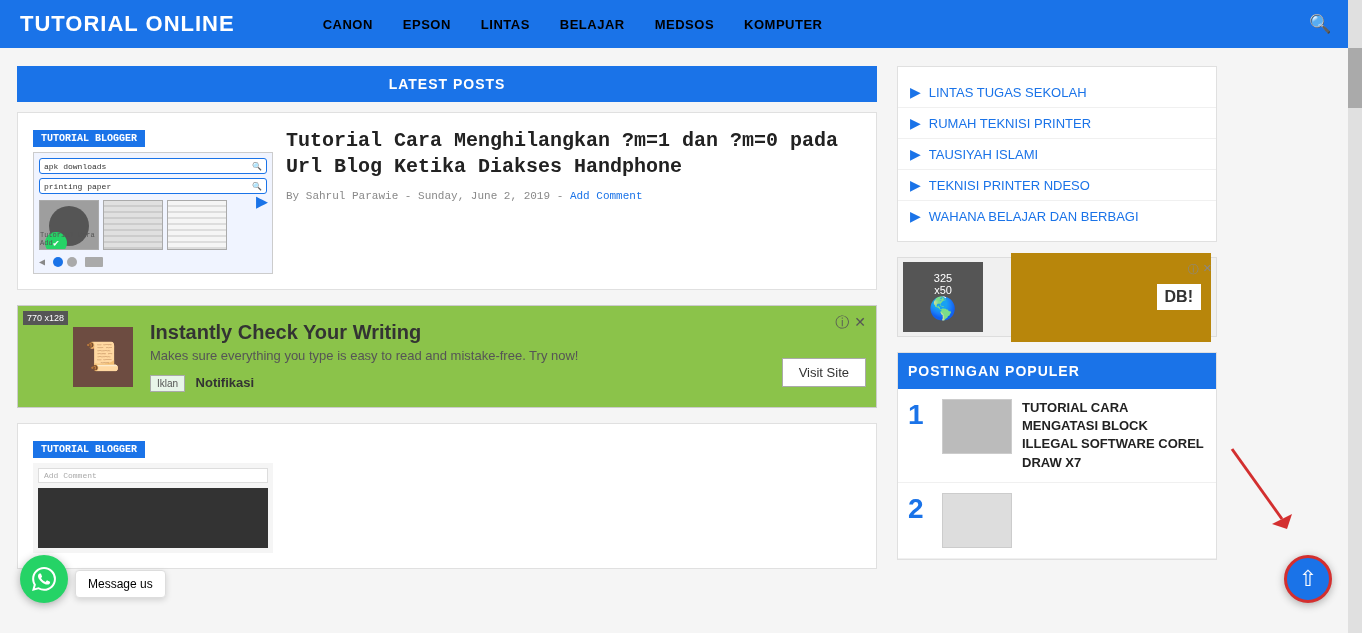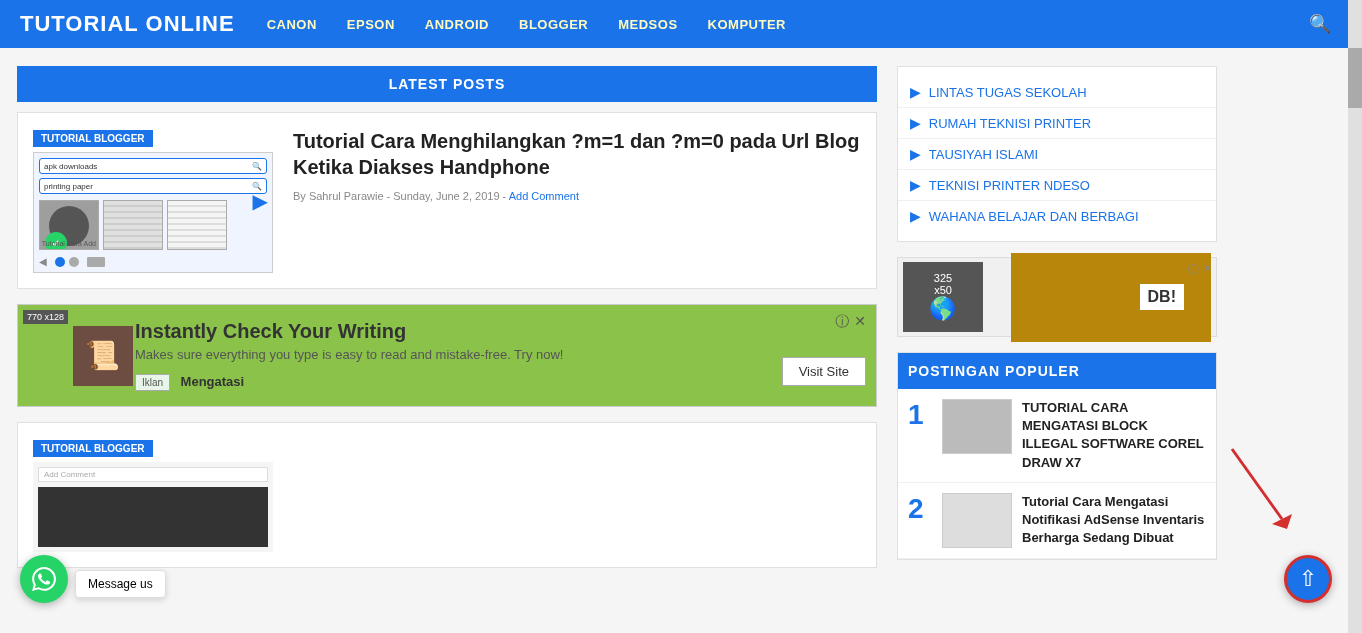--- a/index.html
+++ b/index.html
@@ -11,30 +11,30 @@
       height: 48px;
       display: flex;
       align-items: center;
       padding: 0 20px;
       position: relative;
     }
     .header-title {
       color: white;
       font-size: 22px;
       font-weight: bold;
-      margin-right: 32px;
+      margin-right: 88px;
       letter-spacing: 1px;
     }
     .nav-links {
       display: flex;
       gap: 30px;
       flex: 1;
     }
     .nav-link {
-      color: #fef9c3;
+      color: #000000;
       text-decoration: none;
       font-size: 13px;
       font-weight: 600;
       letter-spacing: 0.5px;
       cursor: pointer;
     }
     .search-icon-header {
       color: white;
       font-size: 18px;
       cursor: pointer;
@@ -88,21 +88,22 @@
       margin-bottom: 10px;
     }
 
     
     .post-card {
       background: white;
       border: 1px solid #e0e0e0;
       margin-bottom: 15px;
       display: flex;
       padding: 15px;
-      gap: 20px;
+      gap: 13px;
+      font-family: Liberation Mono, monospace;
     }
     .tutorial-badge {
       background: #1a73e8;
       color: white;
       font-size: 10px;
       font-weight: bold;
       padding: 3px 8px;
       display: inline-block;
       margin-bottom: 5px;
     }
@@ -227,21 +228,21 @@
     }
 
     
     .ad-banner {
       background: #8bc34a;
       border: 1px solid #ccc;
       margin-bottom: 15px;
       padding: 15px;
       display: flex;
       align-items: center;
-      gap: 2px;
+      gap: 17px;
       position: relative;
     }
     .ad-size-label {
       background: #555;
       color: white;
       font-size: 9px;
       padding: 2px 4px;
       position: absolute;
       top: 5px;
       left: 5px;
@@ -384,21 +385,21 @@
       justify-content: center;
       font-size: 10px;
     }
     .sidebar-ad-right {
       background: #b8860b;
       width: 200px;
       height: 89px;
       display: flex;
       align-items: center;
       justify-content: flex-end;
-      padding-right: 27px;
+      padding-right: 10px;
     }
     .db-badge {
       background: white;
       color: #333;
       font-weight: bold;
       font-size: 16px;
       padding: 4px 8px;
     }
     .sidebar-ad-icons {
       position: absolute;
@@ -518,22 +519,22 @@
     }
   </style>
 </head>
 <body>
 
 <header class="header">
   <div class="header-title">TUTORIAL ONLINE</div>
   <nav class="nav-links">
     <a class="nav-link">CANON</a>
     <a class="nav-link">EPSON</a>
-    <a class="nav-link">ANDROID</a>
-    <a class="nav-link">BLOGGER</a>
+    <a class="nav-link">LINTAS</a>
+    <a class="nav-link">BELAJAR</a>
     <a class="nav-link">MEDSOS</a>
     <a class="nav-link">KOMPUTER</a>
   </nav>
   <span class="search-icon-header">🔍</span>
 </header>
 
 <div class="scrollbar">
   <div class="scrollbar-thumb"></div>
 </div>
 
@@ -596,21 +597,21 @@
       <div class="ad-icon-area">
         <span style="font-size:28px;">📜</span>
       </div>
       <div class="ad-text-area">
         <div class="ad-title">Instantly Check Your Writing</div>
         <div class="ad-subtitle">Makes sure everything you type is easy to read and mistake-free. Try now!</div>
         <div style="margin-top:6px;">
           <span class="ad-badge">
             <span>Iklan</span>
           </span>
-          <span class="ad-brand" style="margin-left:6px;font-size:13px;">Mengatasi</span>
+          <span class="ad-brand" style="margin-left:6px;font-size:13px;">Notifikasi</span>
         </div>
       </div>
       <div class="ad-actions">
         <div class="ad-close-icons">
           <span class="ad-info-icon">ⓘ</span>
           <span class="ad-close-icon">✕</span>
         </div>
         <button class="visit-site-btn">Visit Site</button>
       </div>
     </div>
@@ -670,23 +671,20 @@
     <div class="popular-card">
       <div class="popular-header">POSTINGAN POPULER</div>
       <div class="popular-item">
         <span class="popular-number">1</span>
         <div class="popular-thumb" style="background:#bbb;"></div>
         <div class="popular-title">TUTORIAL CARA MENGATASI BLOCK ILLEGAL SOFTWARE COREL DRAW X7</div>
       </div>
       <div class="popular-item">
         <span class="popular-number">2</span>
         <div class="popular-thumb" style="background:#ddd;"></div>
-        <div style="flex:1;">
-          <div class="popular-title">Tutorial Cara Mengatasi Notifikasi AdSense Inventaris Berharga Sedang Dibuat</div>
-        </div>
       </div>
     </div>
 
   </aside>
 </div>
 
 <div class="whatsapp-float">
   <svg width="24" height="24" viewBox="0 0 24 24" fill="white">
     <path d="M17.472 14.382c-.297-.149-1.758-.867-2.03-.967-.273-.099-.471-.148-.67.15-.197.297-.767.966-.94 1.164-.173.199-.347.223-.644.075-.297-.15-1.255-.463-2.39-1.475-.883-.788-1.48-1.761-1.653-2.059-.173-.297-.018-.458.13-.606.134-.133.298-.347.446-.52.149-.174.198-.298.298-.497.099-.198.05-.371-.025-.52-.075-.149-.669-1.612-.916-2.207-.242-.579-.487-.5-.669-.51-.173-.008-.371-.01-.57-.01-.198 0-.52.074-.792.372-.272.297-1.04 1.016-1.04 2.479 0 1.462 1.065 2.875 1.213 3.074.149.198 2.096 3.2 5.077 4.487.709.306 1.262.489 1.694.625.712.227 1.36.195 1.871.118.571-.085 1.758-.719 2.006-1.413.248-.694.248-1.289.173-1.413-.074-.124-.272-.198-.57-.347m-5.421 7.403h-.004a9.87 9.87 0 01-5.031-1.378l-.361-.214-3.741.982.998-3.648-.235-.374a9.86 9.86 0 01-1.51-5.26c.001-5.45 4.436-9.884 9.888-9.884 2.64 0 5.122 1.03 6.988 2.898a9.825 9.825 0 012.893 6.994c-.003 5.45-4.437 9.884-9.885 9.884m8.413-18.297A11.815 11.815 0 0012.05 0C5.495 0 .16 5.335.157 11.892c0 2.096.547 4.142 1.588 5.945L.057 24l6.305-1.654a11.882 11.882 0 005.683 1.448h.005c6.554 0 11.89-5.335 11.893-11.893a11.821 11.821 0 00-3.48-8.413z"></path>
   </svg>

